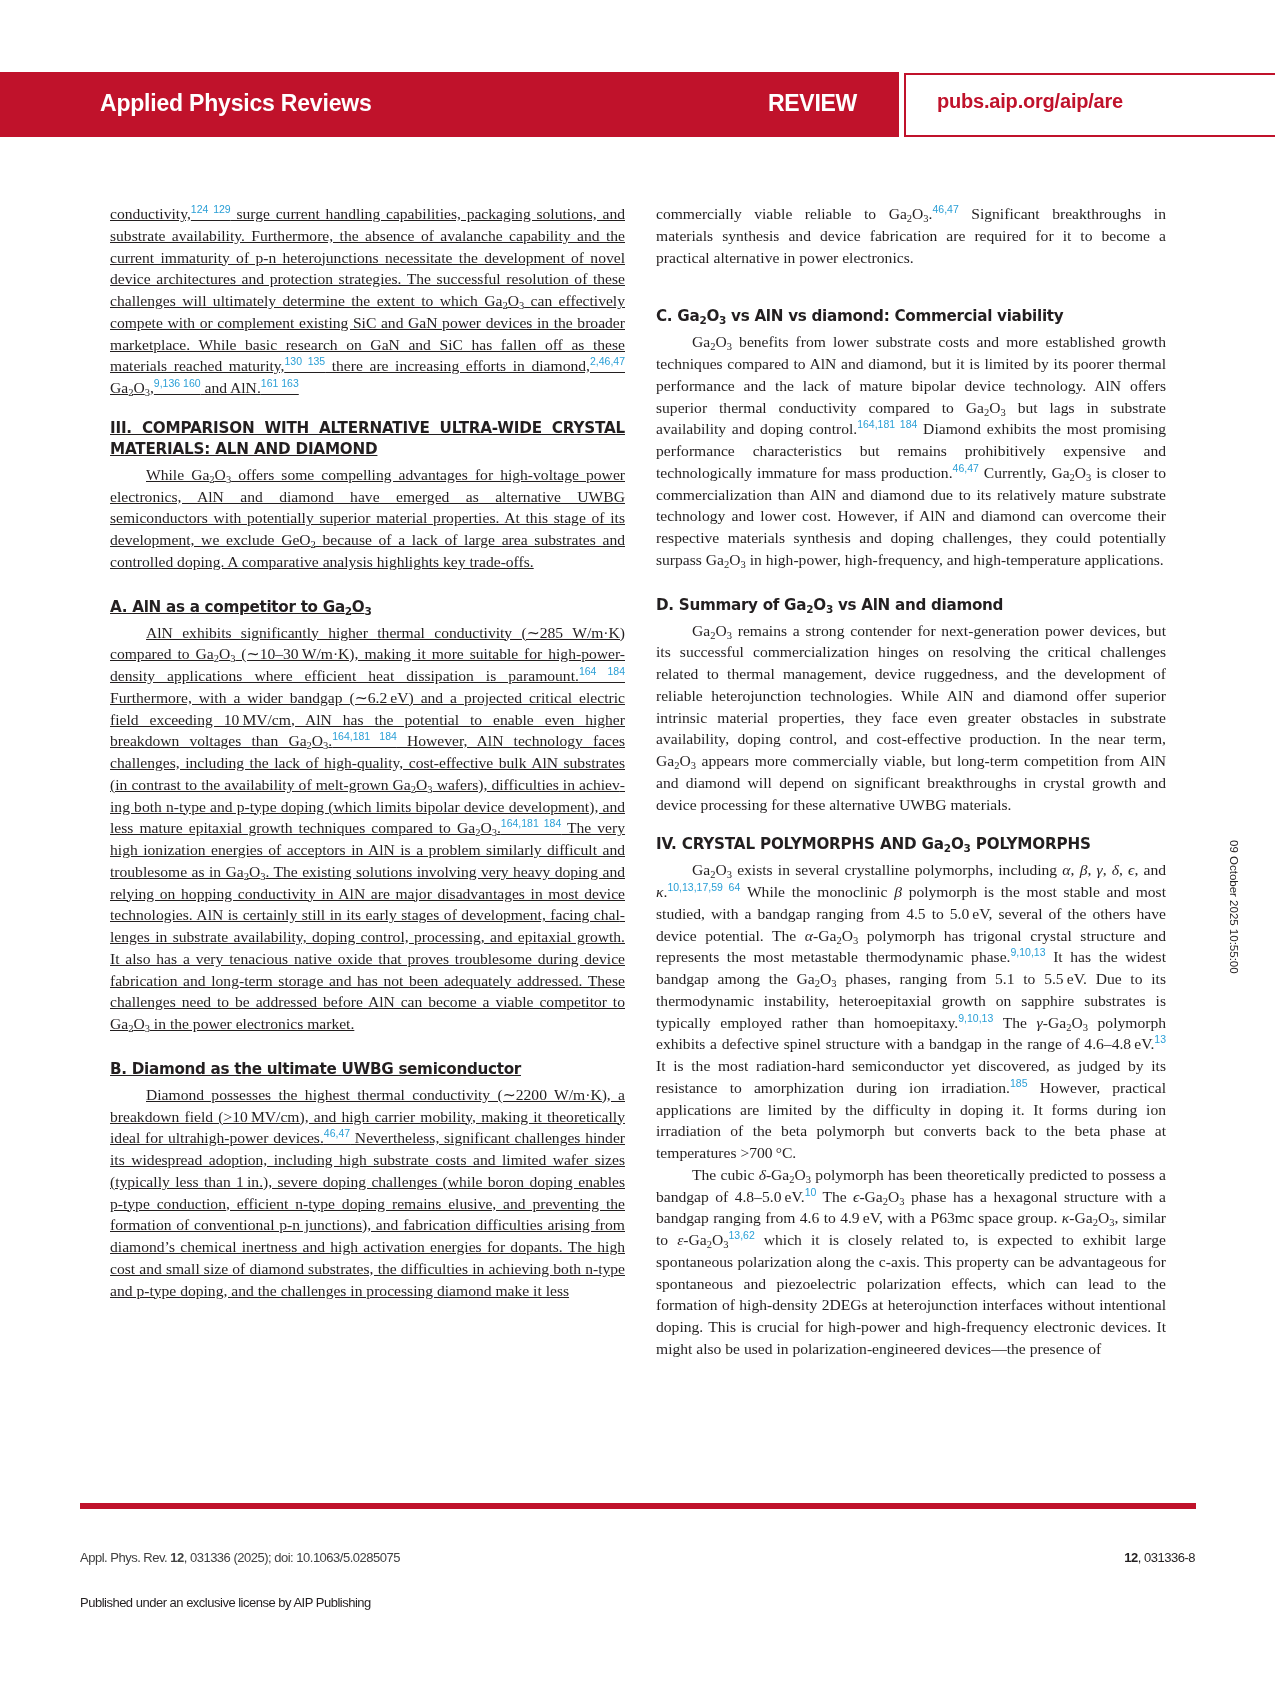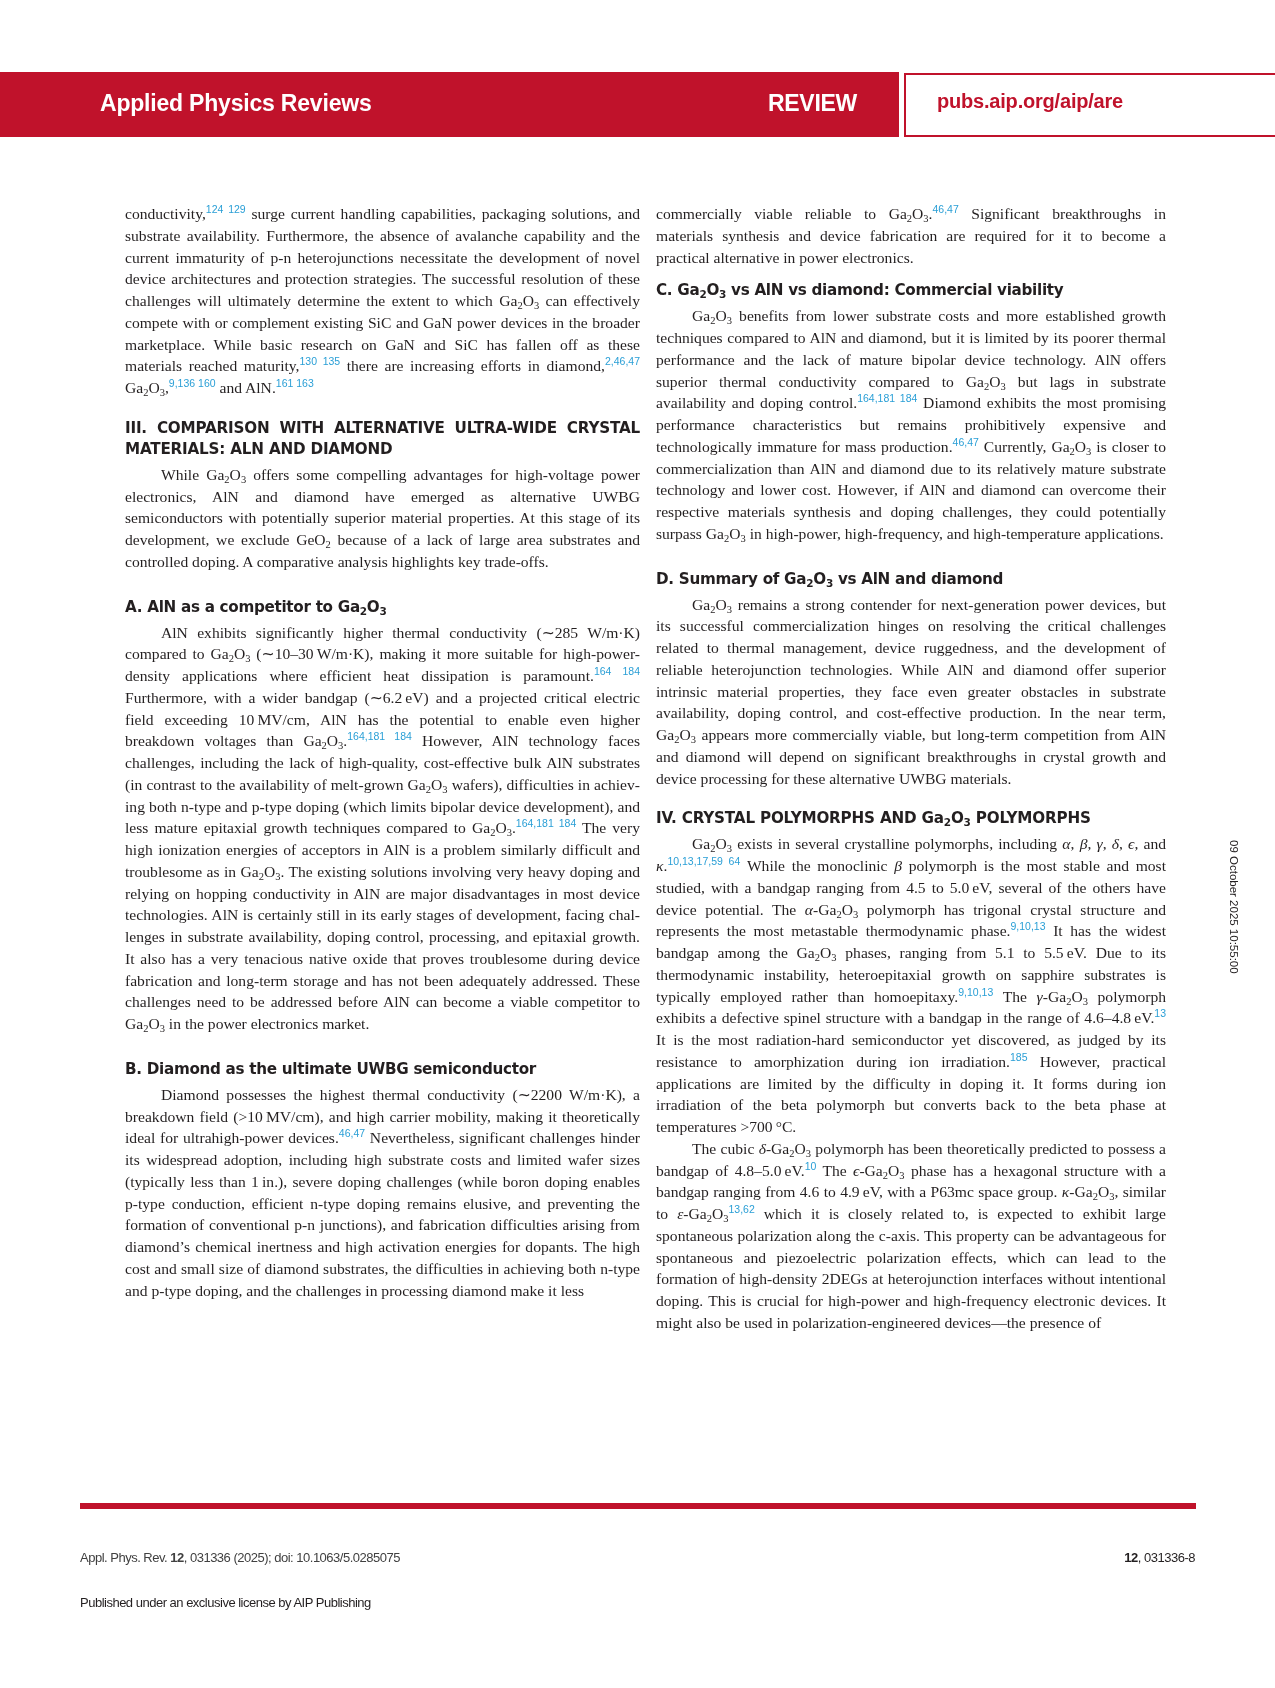--- a/index.html
+++ b/index.html
@@ -4,21 +4,21 @@
 <style>
   html, body { margin: 0; padding: 0; background: #ffffff; }
   body { width: 1275px; height: 1688px; position: relative; overflow: hidden; }
   .hdr-bar { position: absolute; left: 0; top: 72px; width: 899px; height: 65px; background: #c0122b; }
   .hdr-title { position: absolute; left: 100px; top: 90px; font-family: "Liberation Sans", sans-serif; font-weight: bold; font-size: 23px; color: #ffffff; letter-spacing: -0.2px; }
   .hdr-review { position: absolute; left: 768px; top: 90px; font-family: "Liberation Sans", sans-serif; font-weight: bold; font-size: 23px; color: #ffffff; letter-spacing: -0.3px; }
   .hdr-url-box { position: absolute; left: 904px; top: 73px; width: 380px; height: 60px; border: 2px solid #c0122b; border-right: none; background: #fff; }
   .hdr-url { position: absolute; left: 931px; top: 90px; font-family: "Liberation Sans", sans-serif; font-weight: bold; font-size: 20px; color: #c0122b; letter-spacing: -0.2px; margin-left: 6px; }
 
   .col { position: absolute; top: 203px; width: 515px; font-family: "Liberation Serif", serif; font-size: 15.6px; line-height: 21.75px; color: #231f20; text-align: justify; hyphens: manual; }
-  .col-left { left: 125px; }
+  .col-left { left: 110px; text-decoration: underline; }
   .col-right { left: 656px; width: 510px; }
   .col p { margin: 0; text-indent: 0; }
   .col p.indent { text-indent: 36px; }
   .col h2 { font-family: "DejaVu Sans", sans-serif; font-weight: bold; font-size: 15.2px; line-height: 21px; margin: 19px 0 4px 0; color: #231f20; letter-spacing: -0.2px; }
   .col h3 { font-family: "DejaVu Sans", sans-serif; font-weight: bold; font-size: 15.2px; line-height: 21px; margin: 24px 0 4px 0; color: #231f20; letter-spacing: -0.3px; }
   sup.ref { color: #2a9fd6; font-size: 10.5px; line-height: 0; vertical-align: 6px; font-family: "Liberation Sans", sans-serif; }
   sub { font-size: 10.5px; line-height: 0; vertical-align: -3px; }
   .it { font-style: italic; }
 
   .foot-line { position: absolute; left: 80px; top: 1503px; width: 1116px; height: 6px; background: #c0122b; }
@@ -41,21 +41,21 @@
     <p><span>conductivity,</span><sup class="ref">124 129</sup><span> surge current handling capabilities, packaging solutions, and substrate availability. Furthermore, the absence of avalanche capability and the current immaturity of p-n heterojunc­tions necessitate the development of novel device architectures and protection strategies. The successful resolution of these challenges will ultimately determine the extent to which Ga</span><sub>2</sub><span>O</span><sub>3</sub><span> can effectively compete with or complement existing SiC and GaN power devices in the broader marketplace. While basic research on GaN and SiC has fallen off as these materials reached maturity,</span><sup class="ref">130 135</sup><span> there are increasing efforts in diamond,</span><sup class="ref">2,46,47</sup><span> Ga</span><sub>2</sub><span>O</span><sub>3</sub><span>,</span><sup class="ref">9,136 160</sup><span> and AlN.</span><sup class="ref">161 163</sup></p>
     <h2><span>III. COMPARISON WITH ALTERNATIVE ULTRA-WIDE CRYSTAL MATERIALS: ALN AND DIAMOND</span></h2>
     <p class="indent"><span>While Ga</span><sub>2</sub><span>O</span><sub>3</sub><span> offers some compelling advantages for high-voltage power electronics, AlN and diamond have emerged as alternative UWBG semiconductors with potentially superior material properties. At this stage of its development, we exclude GeO</span><sub>2</sub><span> because of a lack of large area substrates and controlled doping. A comparative analysis highlights key trade-offs.</span></p>
     <h3><span>A. AlN as a competitor to Ga</span><sub>2</sub><span>O</span><sub>3</sub></h3>
     <p class="indent"><span>AlN exhibits significantly higher thermal conductivity (∼285 W/m·K) compared to Ga</span><sub>2</sub><span>O</span><sub>3</sub><span> (∼10–30 W/m·K), making it more suitable for high-power-density applications where efficient heat dissipation is paramount.</span><sup class="ref">164 184</sup><span> Furthermore, with a wider bandgap (∼6.2 eV) and a projected critical electric field exceeding 10 MV/cm, AlN has the potential to enable even higher breakdown voltages than Ga</span><sub>2</sub><span>O</span><sub>3</sub><span>.</span><sup class="ref">164,181 184</sup><span> However, AlN technology faces challenges, including the lack of high-quality, cost-effective bulk AlN substrates (in contrast to the availability of melt-grown Ga</span><sub>2</sub><span>O</span><sub>3</sub><span> wafers), difficulties in achiev­ing both n-type and p-type doping (which limits bipolar device devel­opment), and less mature epitaxial growth techniques compared to Ga</span><sub>2</sub><span>O</span><sub>3</sub><span>.</span><sup class="ref">164,181 184</sup><span> The very high ionization energies of acceptors in AlN is a problem similarly difficult and troublesome as in Ga</span><sub>2</sub><span>O</span><sub>3</sub><span>. The exist­ing solutions involving very heavy doping and relying on hopping con­ductivity in AlN are major disadvantages in most device technologies. AlN is certainly still in its early stages of development, facing chal­lenges in substrate availability, doping control, processing, and epitax­ial growth. It also has a very tenacious native oxide that proves troublesome during device fabrication and long-term storage and has not been adequately addressed. These challenges need to be addressed before AlN can become a viable competitor to Ga</span><sub>2</sub><span>O</span><sub>3</sub><span> in the power electronics market.</span></p>
     <h3><span>B. Diamond as the ultimate UWBG semiconductor</span></h3>
     <p class="indent"><span>Diamond possesses the highest thermal conductivity (∼2200 W/m·K), a breakdown field (&gt;10 MV/cm), and high carrier mobil­ity, making it theoretically ideal for ultrahigh-power devices.</span><sup class="ref">46,47</sup><span> Nevertheless, significant challenges hinder its widespread adoption, including high substrate costs and limited wafer sizes (typically less than 1 in.), severe doping challenges (while boron doping enables p-type conduction, efficient n-type doping remains elusive, and pre­venting the formation of conventional p-n junctions), and fabrica­tion difficulties arising from diamond’s chemical inertness and high activation energies for dopants. The high cost and small size of dia­mond substrates, the difficulties in achieving both n-type and p-type doping, and the challenges in processing diamond make it less</span></p>
   </div>
 <div class="col col-right" id="right-col">
     <p><span>commercially viable reliable to Ga</span><sub>2</sub><span>O</span><sub>3</sub><span>.</span><sup class="ref">46,47</sup><span> Significant break­throughs in materials synthesis and device fabrication are required for it to become a practical alternative in power electronics.</span></p>
-    <h3 style="margin-top: 12px;"><span>C. Ga</span><sub>2</sub><span>O</span><sub>3</sub><span> vs AlN vs diamond: Commercial viability</span></h3>
+    <h3 style="margin-top: 38px;"><span>C. Ga</span><sub>2</sub><span>O</span><sub>3</sub><span> vs AlN vs diamond: Commercial viability</span></h3>
     <p class="indent"><span>Ga</span><sub>2</sub><span>O</span><sub>3</sub><span> benefits from lower substrate costs and more established growth techniques compared to AlN and diamond, but it is limited by its poorer thermal performance and the lack of mature bipolar device technology. AlN offers superior thermal conductivity compared to Ga</span><sub>2</sub><span>O</span><sub>3</sub><span> but lags in substrate availability and doping control.</span><sup class="ref">164,181 184</sup><span> Diamond exhibits the most promising performance characteristics but remains prohibitively expensive and technologically immature for mass production.</span><sup class="ref">46,47</sup><span> Currently, Ga</span><sub>2</sub><span>O</span><sub>3</sub><span> is closer to commercialization than AlN and diamond due to its relatively mature substrate technol­ogy and lower cost. However, if AlN and diamond can overcome their respective materials synthesis and doping challenges, they could poten­tially surpass Ga</span><sub>2</sub><span>O</span><sub>3</sub><span> in high-power, high-frequency, and high-temperature applications.</span></p>
     <h3><span>D. Summary of Ga</span><sub>2</sub><span>O</span><sub>3</sub><span> vs AlN and diamond</span></h3>
     <p class="indent"><span>Ga</span><sub>2</sub><span>O</span><sub>3</sub><span> remains a strong contender for next-generation power devices, but its successful commercialization hinges on resolving the critical challenges related to thermal management, device ruggedness, and the development of reliable heterojunction technologies. While AlN and diamond offer superior intrinsic material properties, they face even greater obstacles in substrate availability, doping control, and cost-effective production. In the near term, Ga</span><sub>2</sub><span>O</span><sub>3</sub><span> appears more com­mercially viable, but long-term competition from AlN and diamond will depend on significant breakthroughs in crystal growth and device processing for these alternative UWBG materials.</span></p>
     <h2 class="tight"><span>IV. CRYSTAL POLYMORPHS AND Ga</span><sub>2</sub><span>O</span><sub>3</sub><span> POLYMORPHS</span></h2>
     <p class="indent"><span>Ga</span><sub>2</sub><span>O</span><sub>3</sub><span> exists in several crystalline polymorphs, including </span><span class="it">α</span><span>, </span><span class="it">β</span><span>, </span><span class="it">γ</span><span>, </span><span class="it">δ</span><span>, </span><span class="it">ϵ</span><span>, and </span><span class="it">κ</span><span>.</span><sup class="ref">10,13,17,59 64</sup><span> While the monoclinic </span><span class="it">β</span><span> polymorph is the most stable and most studied, with a bandgap ranging from 4.5 to 5.0 eV, several of the others have device potential. The </span><span class="it">α</span><span>-Ga</span><sub>2</sub><span>O</span><sub>3</sub><span> polymorph has trigonal crystal structure and represents the most metastable ther­modynamic phase.</span><sup class="ref">9,10,13</sup><span> It has the widest bandgap among the Ga</span><sub>2</sub><span>O</span><sub>3</sub><span> phases, ranging from 5.1 to 5.5 eV. Due to its thermodynamic instabil­ity, heteroepitaxial growth on sapphire substrates is typically employed rather than homoepitaxy.</span><sup class="ref">9,10,13</sup><span> The </span><span class="it">γ</span><span>-Ga</span><sub>2</sub><span>O</span><sub>3</sub><span> polymorph exhibits a defective spinel structure with a bandgap in the range of 4.6–4.8 eV.</span><sup class="ref">13</sup><span> It is the most radiation-hard semiconductor yet discovered, as judged by its resistance to amorphization during ion irradiation.</span><sup class="ref">185</sup><span> However, practical applications are limited by the difficulty in doping it. It forms during ion irradiation of the beta polymorph but converts back to the beta phase at temperatures &gt;700 °C.</span></p>
     <p class="indent"><span>The cubic </span><span class="it">δ</span><span>-Ga</span><sub>2</sub><span>O</span><sub>3</sub><span> polymorph has been theoretically predicted to possess a bandgap of 4.8–5.0 eV.</span><sup class="ref">10</sup><span> The </span><span class="it">ϵ</span><span>-Ga</span><sub>2</sub><span>O</span><sub>3</sub><span> phase has a hexago­nal structure with a bandgap ranging from 4.6 to 4.9 eV, with a P63mc space group. </span><span class="it">κ</span><span>-Ga</span><sub>2</sub><span>O</span><sub>3</sub><span>, similar to </span><span class="it">ε</span><span>-Ga</span><sub>2</sub><span>O</span><sub>3</sub><sup class="ref">13,62</sup><span> which it is closely related to, is expected to exhibit large spontaneous polarization along the c-axis. This property can be advantageous for spontaneous and pie­zoelectric polarization effects, which can lead to the formation of high-density 2DEGs at heterojunction interfaces without intentional doping. This is crucial for high-power and high-frequency electronic devices. It might also be used in polarization-engineered devices—the presence of</span></p>
   </div>
 
 <div class="side-stamp">09 October 2025 10:55:00</div>
 

